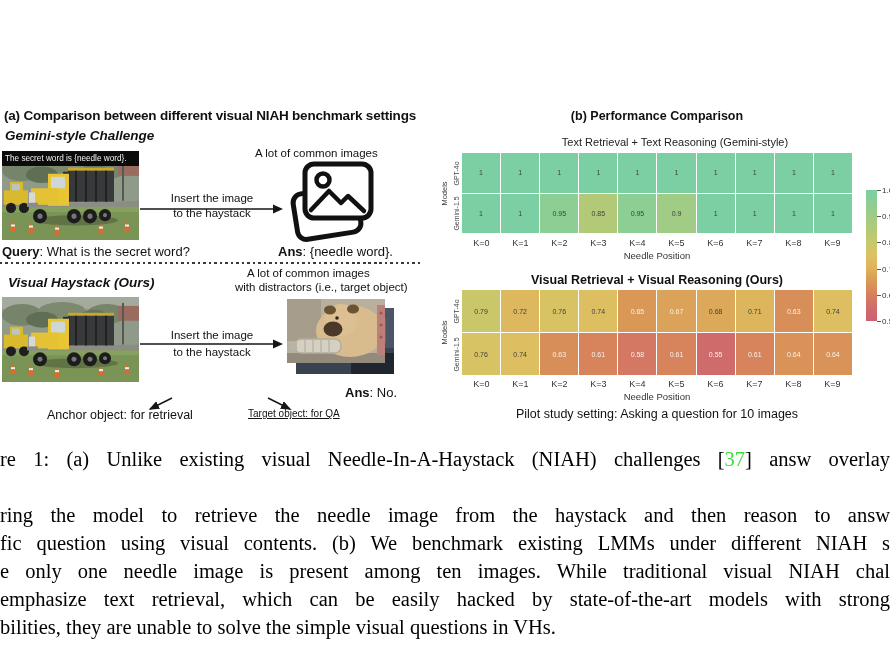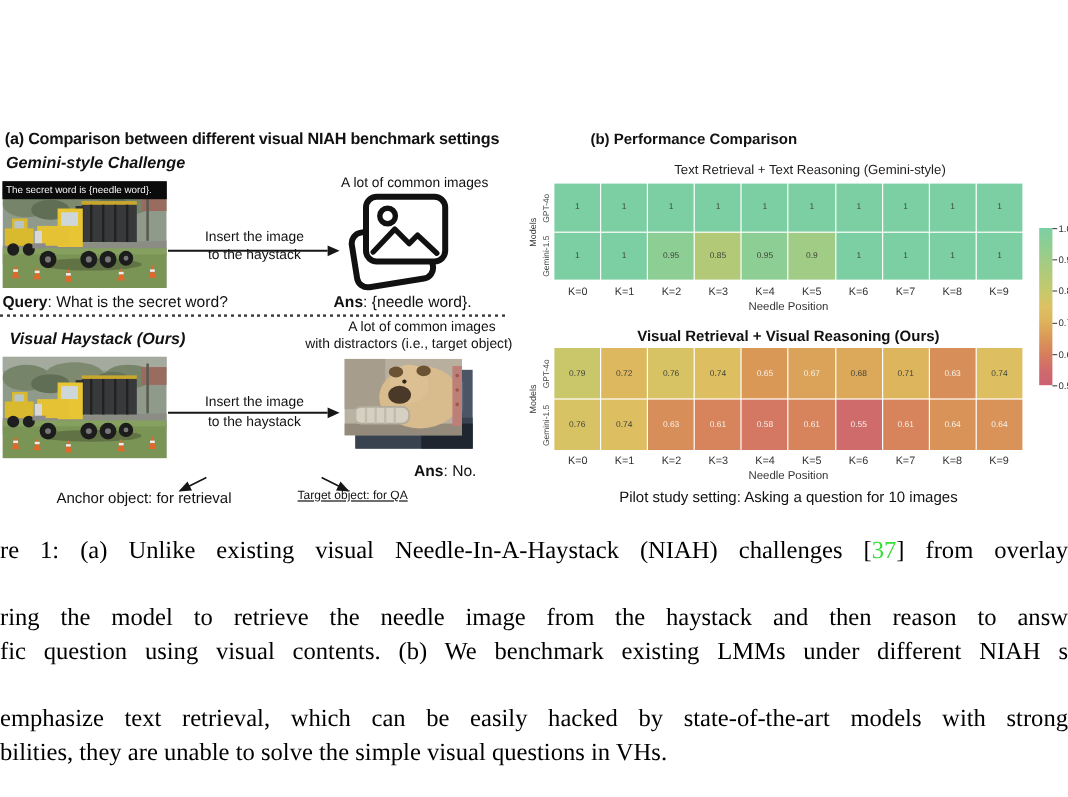--- a/index.html
+++ b/index.html
@@ -1,20 +1,20 @@
 <!DOCTYPE html>
 <html><head>
 <meta charset="utf-8">
 <style>
   html,body{margin:0;padding:0;background:#fff;}
   .figure{position:relative;width:890px;height:664px;background:#ffffff;overflow:hidden;
           font-family:"Liberation Sans",sans-serif;color:#111;}
   .abs{position:absolute;}
   .bold{font-weight:bold;}
-  .center{text-align:right;}
+  .center{text-align:left;}
 
   
   .a-heading{left:4px;top:108px;font-size:13.5px;font-weight:bold;letter-spacing:-0.2px;}
   .gem-title{left:5px;top:128px;font-size:13.5px;font-weight:bold;font-style:italic;}
   .truck-wrap1{left:2px;top:151px;width:137px;height:89px;}
   .truck-wrap2{left:2px;top:297px;width:137px;height:85px;}
   .truck-wrap1 svg,.truck-wrap2 svg{position:absolute;left:0;top:0;width:100%;height:100%;}
   .overlay-bar{position:absolute;left:0;top:0;width:137px;height:15px;background:#0b0b0b;color:#f5f5f5;
                font-size:8.2px;line-height:15px;padding-left:3px;box-sizing:border-box;white-space:nowrap;overflow:hidden;}
   .stack-label1{left:255px;top:147px;width:152px;font-size:11.5px;}
@@ -33,21 +33,21 @@
   .stack-label2b{left:235px;top:281px;width:192px;font-size:11.5px;}
   .pug-back{left:296px;top:308px;width:98px;height:66px;}
   .pug-front{left:287px;top:299px;width:98px;height:64px;}
   .q2{left:2px;top:385px;} .a2{left:345px;top:385px;}
   .ul{text-decoration:underline;text-decoration-thickness:1.5px;text-underline-offset:3px;}
   .annot-arrows{left:138px;top:396px;width:170px;height:18px;}
   .anchor-note{left:47px;top:408px;font-size:12.5px;}
   .target-note{left:248px;top:408px;font-size:10px;text-decoration:underline;}
 
   
-  .b-heading{left:492px;top:109px;width:330px;font-size:12.5px;font-weight:bold;}
+  .b-heading{left:492px;top:109px;width:330px;font-size:12.5px;font-weight:bold;text-align:center;}
   .hm-title1{left:480px;top:136px;width:390px;font-size:11px;text-align:center;color:#222;}
   .hm-title2{left:462px;top:273px;width:390px;font-size:12.5px;font-weight:bold;text-align:center;}
   .hm-grid{display:grid;grid-template-columns:repeat(10,1fr);grid-template-rows:1fr 1fr;gap:1px;}
   .hm1{left:462px;top:153px;width:390px;height:80px;}
   .hm2{left:462px;top:290px;width:390px;height:85px;}
   .hm-cell{display:flex;align-items:center;justify-content:center;font-size:7px;}
   .xticks{left:462px;width:390px;display:flex;font-size:9px;color:#333;}
   .xt1{top:238px;} .xt2{top:379px;}
   .xtick{flex:1;text-align:center;}
   .xlabel{left:492px;width:330px;text-align:center;font-size:9.5px;color:#333;}
@@ -332,19 +332,20 @@
       <div class="cb-label" style="top: -4px;">1.0</div>
       <div class="cb-label" style="top: 22.2px;">0.9</div>
       <div class="cb-label" style="top: 48.4px;">0.8</div>
       <div class="cb-label" style="top: 74.6px;">0.7</div>
       <div class="cb-label" style="top: 100.8px;">0.6</div>
       <div class="cb-label" style="top: 127px;">0.5</div>
     </div>
 
   <div class="abs pilot-note">Pilot study setting: Asking a question for 10 images</div>
 
-  <div class="abs cap-line just c1"><span>re 1: (a) Unlike existing visual Needle-In-A-Haystack (NIAH) challenges [</span><span class="cap-cite" style="color: rgb(53, 223, 53);">37</span><span>] from overlay</span></div>
+  <div class="abs cap-line just c1"><span>re 1: (a) Unlike existing visual Needle-In-A-Haystack (NIAH) challenges [</span><span class="cap-cite" style="color: rgb(53, 223, 53);">37</span><span>] answ overlay</span></div>
   <div class="abs cap-line just c3">ring the model to retrieve the needle image from the haystack and then reason to answ</div>
   <div class="abs cap-line just c4">fic question using visual contents. (b) We benchmark existing LMMs under different NIAH s</div>
+  <div class="abs cap-line just c5">e only one needle image is present among ten images. While traditional visual NIAH chal</div>
   <div class="abs cap-line c7">bilities, they are unable to solve the simple visual questions in VHs.</div>
   <div class="abs cap-line just c6">emphasize text retrieval, which can be easily hacked by state-of-the-art models with strong</div>
 
 </div>
 
 </body></html>

